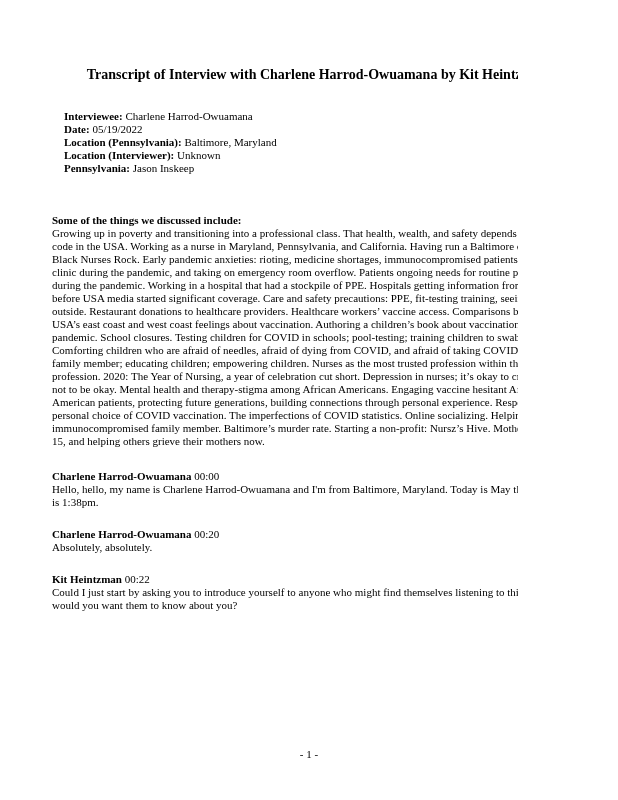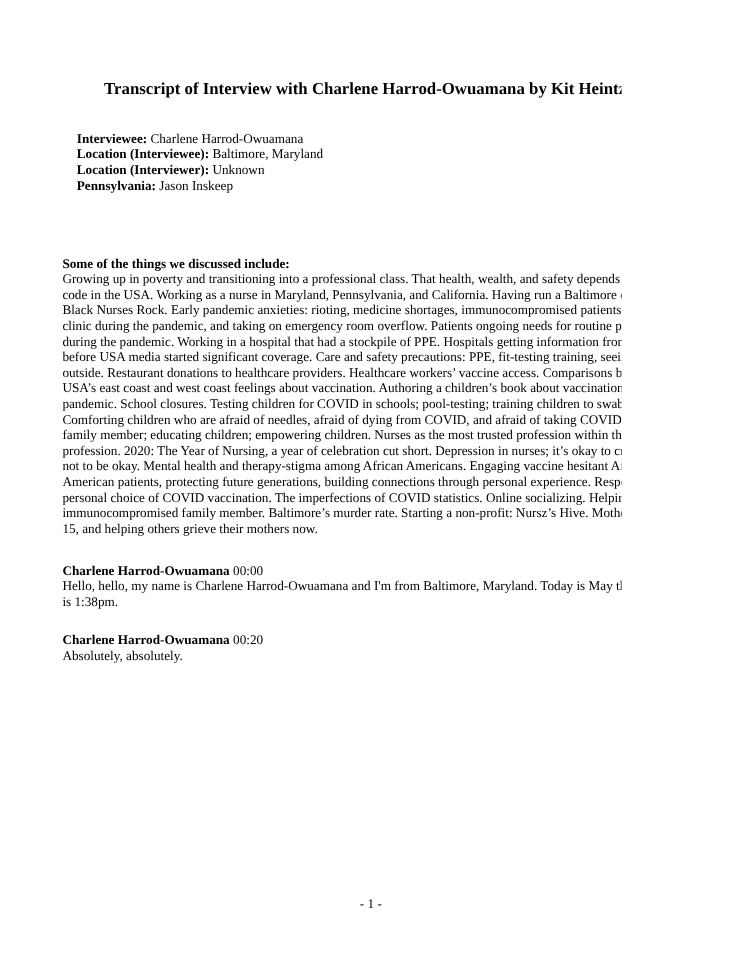--- a/index.html
+++ b/index.html
@@ -63,36 +63,41 @@
 </style>
 </head>
 <body>
 
 <div class="page">
 
   <h1 class="title">Transcript of Interview with Charlene Harrod-Owuamana by Kit Heintzman</h1>
 
   <div class="metadata">
     <div class="meta-row"><span class="b">Interviewee:</span> <span>Charlene Harrod-Owuamana</span></div>
-    <div class="meta-row"><span class="b">Location (Interviewee):</span> <span>Baltimore, Maryland</span></div>
+    <div class="meta-row"><span class="b">Date:</span> <span>05/19/2022</span></div>
+    <div class="meta-row"><span class="b">Location (Pennsylvania):</span> <span>Baltimore, Maryland</span></div>
     <div class="meta-row"><span class="b">Location (Interviewer):</span> <span>Unknown</span></div>
     <div class="meta-row"><span class="b">Pennsylvania:</span> <span>Jason Inskeep</span></div>
   </div>
 
   <div class="summary">
     <div class="b">Some of the things we discussed include:</div>
     <div>Growing up in poverty and transitioning into a professional class. That health, wealth, and safety depends on your zip code in the USA. Working as a nurse in Maryland, Pennsylvania, and California. Having run a Baltimore chapter of Black Nurses Rock. Early pandemic anxieties: rioting, medicine shortages, immunocompromised patients. Working in a clinic during the pandemic, and taking on emergency room overflow. Patients ongoing needs for routine procedures during the pandemic. Working in a hospital that had a stockpile of PPE. Hospitals getting information from the CDC before USA media started significant coverage. Care and safety precautions: PPE, fit-testing training, seeing patients outside. Restaurant donations to healthcare providers. Healthcare workers’ vaccine access. Comparisons between the USA’s east coast and west coast feelings about vaccination. Authoring a children’s book about vaccination during the pandemic. School closures. Testing children for COVID in schools; pool-testing; training children to swab themselves. Comforting children who are afraid of needles, afraid of dying from COVID, and afraid of taking COVID home to a family member; educating children; empowering children. Nurses as the most trusted profession within the medical profession. 2020: The Year of Nursing, a year of celebration cut short. Depression in nurses; it’s okay to cry/it’s okay not to be okay. Mental health and therapy-stigma among African Americans. Engaging vaccine hesitant African American patients, protecting future generations, building connections through personal experience. Respecting the personal choice of COVID vaccination. The imperfections of COVID statistics. Online socializing. Helping an immunocompromised family member. Baltimore’s murder rate. Starting a non-profit: Nursz’s Hive. Mother died when 15, and helping others grieve their mothers now.</div>
   </div>
 
   <div class="transcript">
     <div class="entry">
       <div><span class="b">Charlene Harrod-Owuamana</span> <span>00:00</span></div>
       <div>Hello, hello, my name is Charlene Harrod-Owuamana and I'm from Baltimore, Maryland. Today is May the 19th and it is 1:38pm.</div>
     </div>
     <div class="entry">
       <div><span class="b">Charlene Harrod-Owuamana</span> <span>00:20</span></div>
       <div>Absolutely, absolutely.</div>
     </div>
+    <div class="entry">
+      <div><span class="b">Kit Heintzman</span> <span>00:22</span></div>
+      <div>Could I just start by asking you to introduce yourself to anyone who might find themselves listening to this? What would you want them to know about you?</div>
+    </div>
   </div>
 
   <div class="footer">- 1 -</div>
 
 </div>
 
 </body></html>

